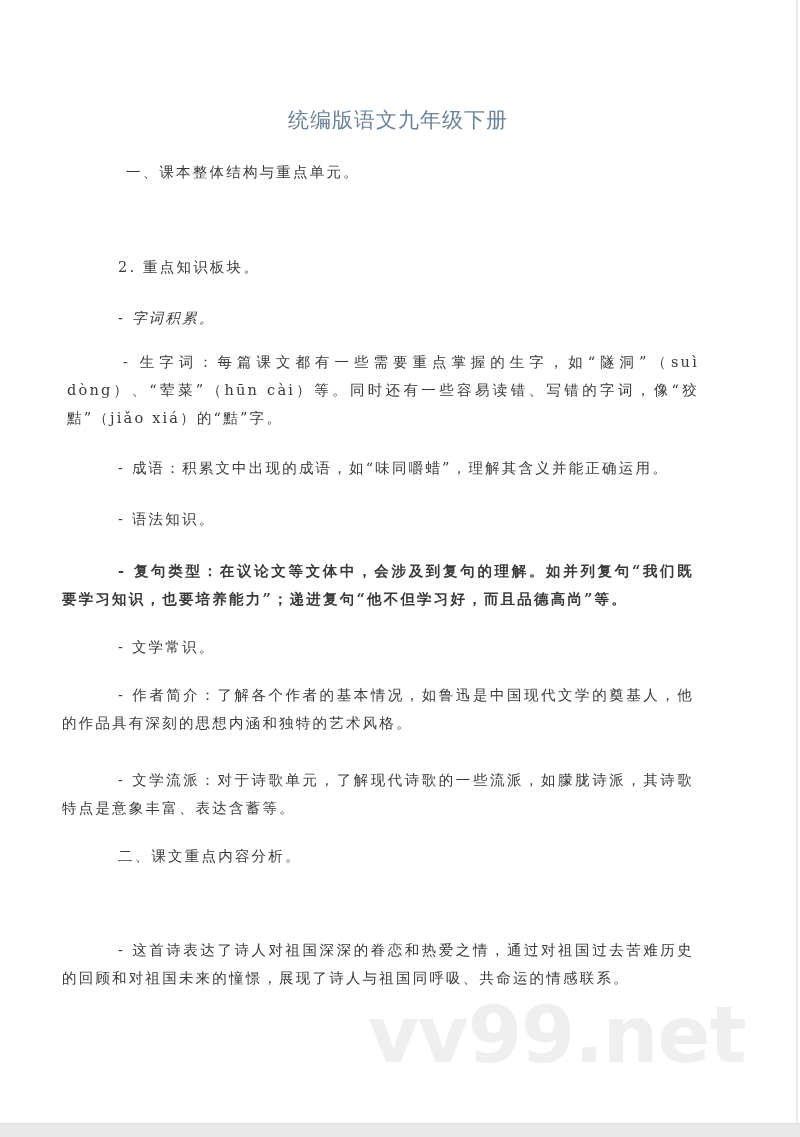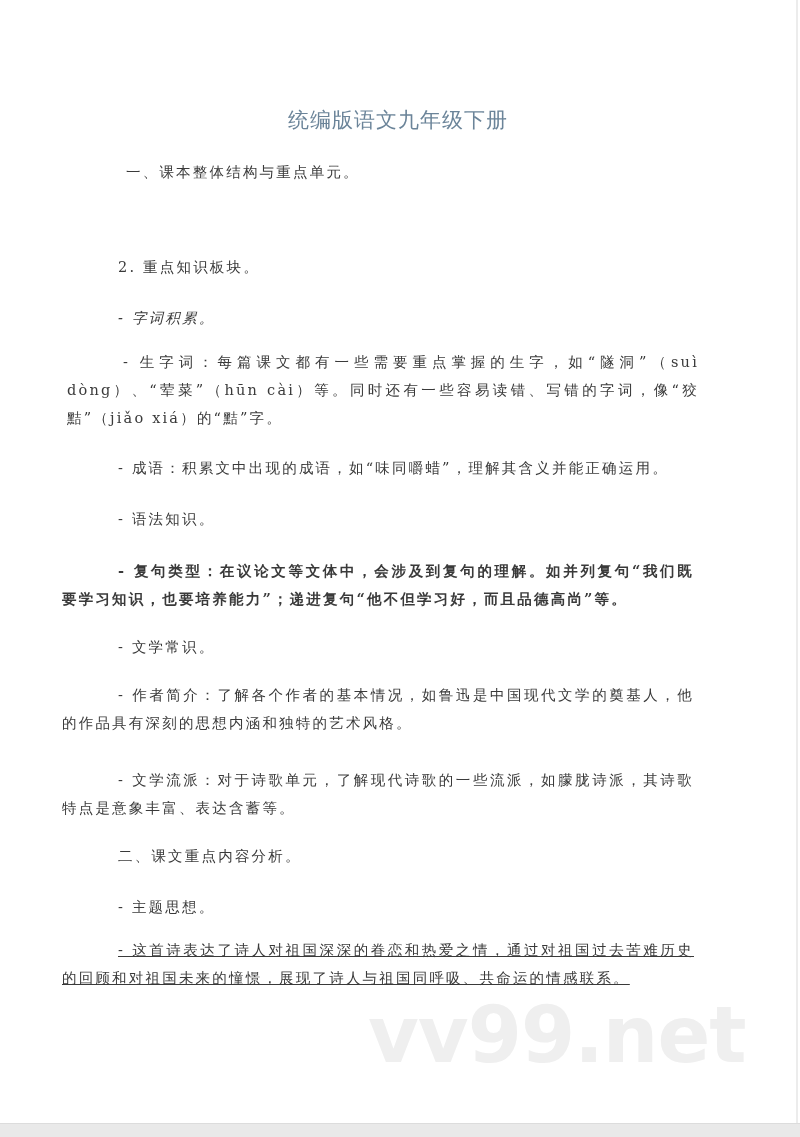--- a/index.html
+++ b/index.html
@@ -76,18 +76,17 @@
   <p class="para" style="top:253px;margin:0;">2. 重点知识板块。</p>
   <p class="para" style="top:304px;margin:0;font-style:italic;">- 字词积累。</p>
   <p class="para" style="top:343px;margin:5px;">- 生字词：每篇课文都有一些需要重点掌握的生字，如“隧洞”（suì dòng）、“荤菜”（hūn cài）等。同时还有一些容易读错、写错的字词，像“狡黠”（jiǎo xiá）的“黠”字。</p>
   <p class="para" style="top:454px;margin:0;">- 成语：积累文中出现的成语，如“味同嚼蜡”，理解其含义并能正确运用。</p>
   <p class="para" style="top:505px;margin:0;">- 语法知识。</p>
   <p class="para" style="top:557px;margin:0;font-weight:bold;">- 复句类型：在议论文等文体中，会涉及到复句的理解。如并列复句“我们既要学习知识，也要培养能力”；递进复句“他不但学习好，而且品德高尚”等。</p>
   <p class="para" style="top:633px;margin:0;">- 文学常识。</p>
   <p class="para" style="top:681px;margin:0;">- 作者简介：了解各个作者的基本情况，如鲁迅是中国现代文学的奠基人，他的作品具有深刻的思想内涵和独特的艺术风格。</p>
   <p class="para" style="top:766px;margin:0;">- 文学流派：对于诗歌单元，了解现代诗歌的一些流派，如朦胧诗派，其诗歌特点是意象丰富、表达含蓄等。</p>
   <p class="para" style="top:842px;margin:0;">二、课文重点内容分析。</p>
-  <p class="para" style="top:893px;margin:0;">- 主题思想。</p>
-  <p class="para" style="top:936px;margin:0;text-decoration:underline;">- 这首诗表达了诗人对祖国深深的眷恋和热爱之情，通过对祖国过去苦难历史的回顾和对祖国未来的憧憬，展现了诗人与祖国同呼吸、共命运的情感联系。</p>
+  <p class="para" style="top:936px;margin:0;">- 这首诗表达了诗人对祖国深深的眷恋和热爱之情，通过对祖国过去苦难历史的回顾和对祖国未来的憧憬，展现了诗人与祖国同呼吸、共命运的情感联系。</p>
 
   <div class="watermark">vv99.net</div>
 </div>
 <div class="bottom-band"></div>
 
 </body></html>

